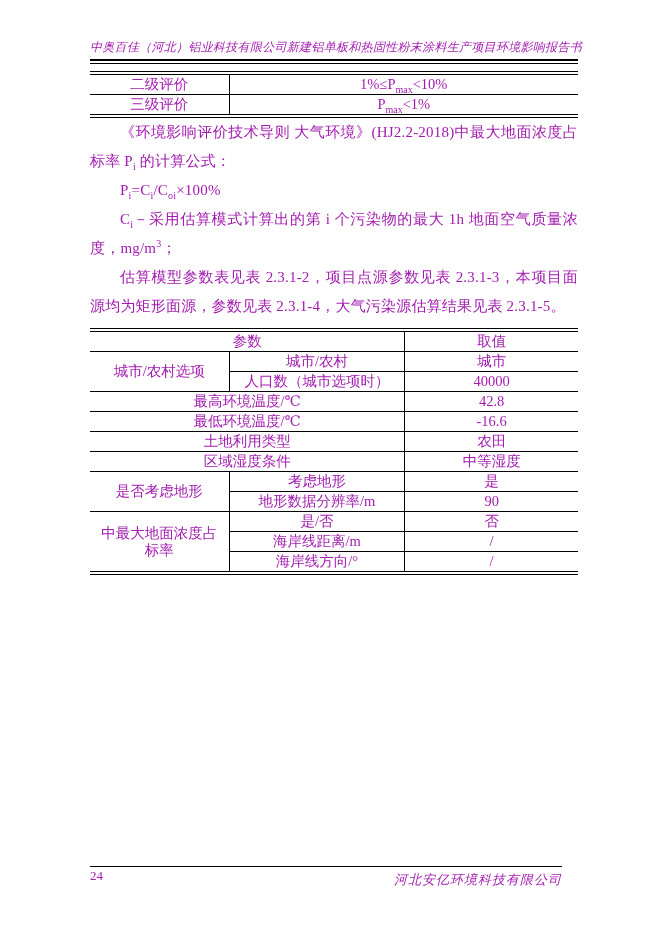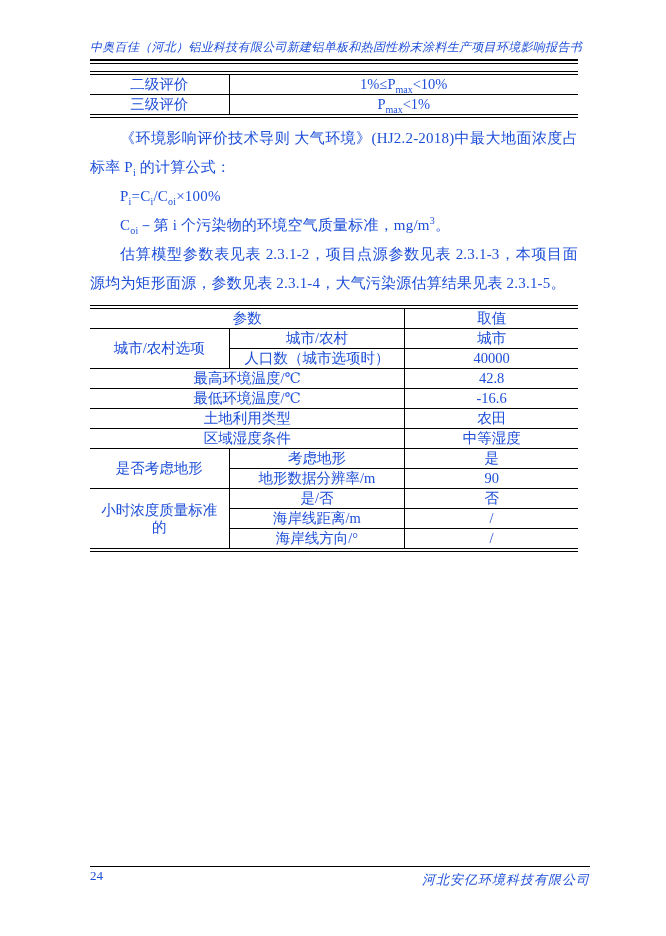--- a/index.html
+++ b/index.html
@@ -1,21 +1,21 @@
 <!DOCTYPE html>
 <html><head>
 <meta charset="utf-8">
 <style>
   * { box-sizing: border-box; }
   html, body { margin: 0; padding: 0; }
   body { background: #ffffff; font-family: "Liberation Serif", "DejaVu Serif", serif; }
   .page {
     position: relative;
     width: 666px; height: 936px;
-    background: #ffffff; color: #1d4ed8;
+    background: #ffffff; color: #a21caf;
     overflow: hidden;
   }
   .sheet { padding: 40px 88px 0 90px; }
 
   
   .header-title {
     font-size: 12px; line-height: 15px;
     text-align: center; font-style: italic;
     letter-spacing: 0.3px; white-space: nowrap;
   }
@@ -35,38 +35,38 @@
   }
   table.doc td {
     border: 1px solid #000;
     text-align: center; vertical-align: middle;
     font-size: 14.5px; line-height: 17px;
     padding: 1px 6px; height: 20px;
   }
   .grading { margin-top: 7px; }
 
   
-  .body-text { margin-top: 6px; }
+  .body-text { margin-top: 0; }
   .para {
     margin: 0; font-size: 15px; line-height: 29px;
     text-align: justify; text-indent: 2em;
     letter-spacing: 0.2px;
   }
   sub, sup { font-size: 10px; line-height: 0; }
 
   
   .table-title {
     margin-top: 13px; text-align: center;
     font-weight: bold; font-size: 14.5px; line-height: 18px;
   }
   .param { margin-top: 7px; }
 
   
   .footer {
-    position: absolute; left: 90px; right: 76px; top: 866px;
+    position: absolute; left: 90px; right: 104px; top: 866px;
     border-top: 1px solid #000;
     display: flex; justify-content: space-between; align-items: flex-start;
   }
   .page-number { font-size: 13px; line-height: 16px; padding-top: 1px; }
   .company { font-size: 13px; line-height: 16px; padding-top: 5px; font-style: italic; letter-spacing: 1px; }
 </style>
 </head>
 <body>
 
 <div class="page">
@@ -90,21 +90,21 @@
           <tr>
             <td>三级评价</td>
             <td><span>P</span><sub>max</sub><span>&lt;1%</span></td>
           </tr>
         </tbody>
     </table>
 
     <div class="body-text">
         <p class="para"><span>《环境影响评价技术导则 大气环境》(HJ2.2-2018)中最大地面浓度占标率 P</span><sub>i</sub><span> 的计算公式：</span></p>
         <p class="para"><span>P</span><sub>i</sub><span>=C</span><sub>i</sub><span>/C</span><sub>oi</sub><span>×100%</span></p>
-        <p class="para"><span>C</span><sub>oi</sub><span>－第 i 个污染物的环境空气质量标准，mg/m</span><sup>3</sup><span>。</span></p>
+        <p class="para"><span>C</span><sub>i</sub><span>－采用估算模式计算出的第 i 个污染物的最大 1h 地面空气质量浓度，mg/m</span><sup>3</sup><span>；</span></p>
         <p class="para"><span>估算模型参数表见表 2.3.1-2，项目点源参数见表 2.3.1-3，本项目面源均为矩形面源，参数见表 2.3.1-4，大气污染源估算结果见表 2.3.1-5。</span></p>
       </div>
 
 
     <table class="doc param">
       <colgroup>
           <col style="width:28.5%">
           <col style="width:36%">
           <col style="width:35.5%">
         </colgroup>
@@ -141,21 +141,21 @@
           <tr>
             <td rowspan="2">是否考虑地形</td>
             <td>考虑地形</td>
             <td>是</td>
           </tr>
           <tr>
             <td>地形数据分辨率/m</td>
             <td>90</td>
           </tr>
           <tr>
-            <td rowspan="3">小时浓度质量标准的</td>
+            <td rowspan="3">中最大地面浓度占标率</td>
             <td>是/否</td>
             <td>否</td>
           </tr>
           <tr>
             <td>海岸线距离/m</td>
             <td>/</td>
           </tr>
           <tr>
             <td>海岸线方向/°</td>
             <td>/</td>

